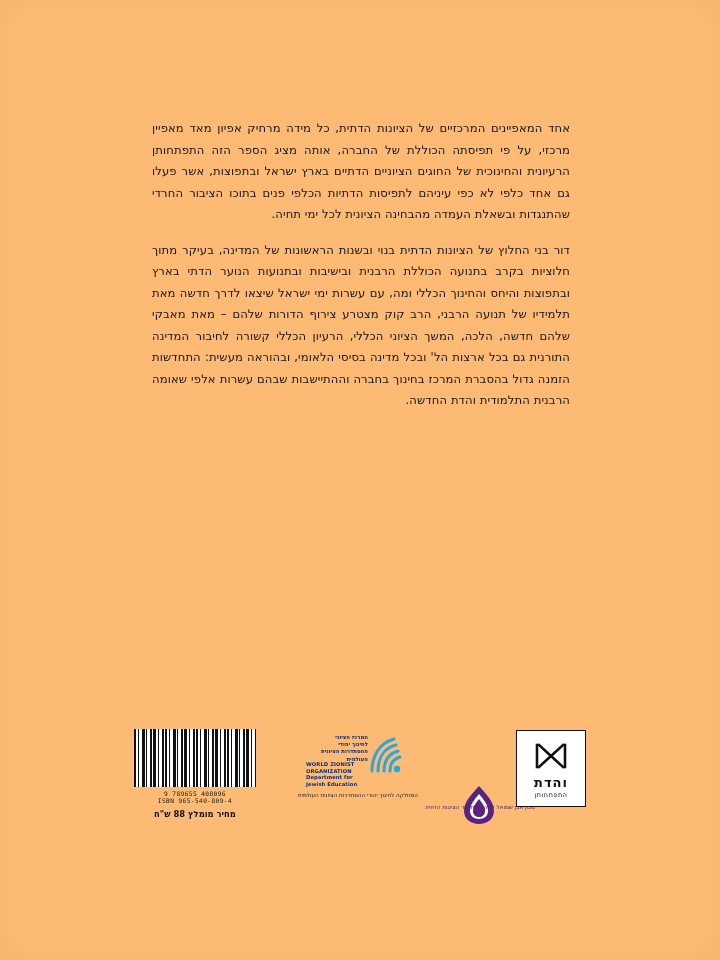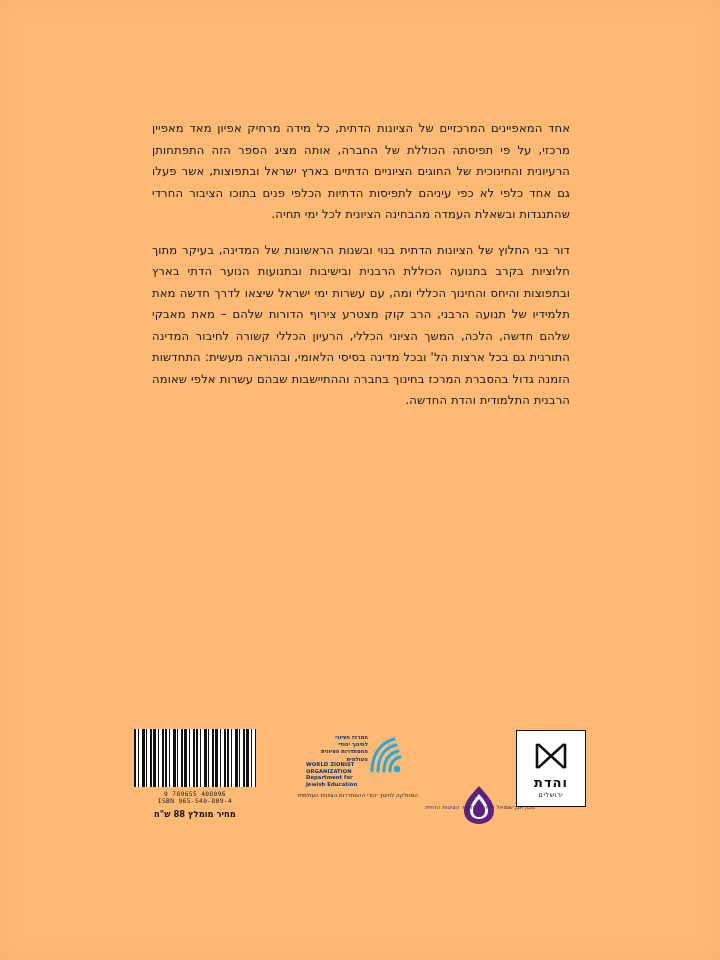--- a/index.html
+++ b/index.html
@@ -278,17 +278,17 @@
     <div class="carmel">
       <svg class="mark" viewBox="0 0 68 32">
         <g stroke="#111" stroke-width="2.6" fill="none" stroke-linecap="square">
           <path d="M22 5 L34 16 L22 27"></path>
           <path d="M46 5 L34 16 L46 27"></path>
           <path d="M20 5 L20 27"></path>
           <path d="M48 5 L48 27"></path>
         </g>
       </svg>
       <div class="name">והדת</div>
-      <div class="sub">ירושלים</div>
+      <div class="sub">התפתחותן</div>
     </div>
 
   </div>
 </div>
 
 </body></html>

